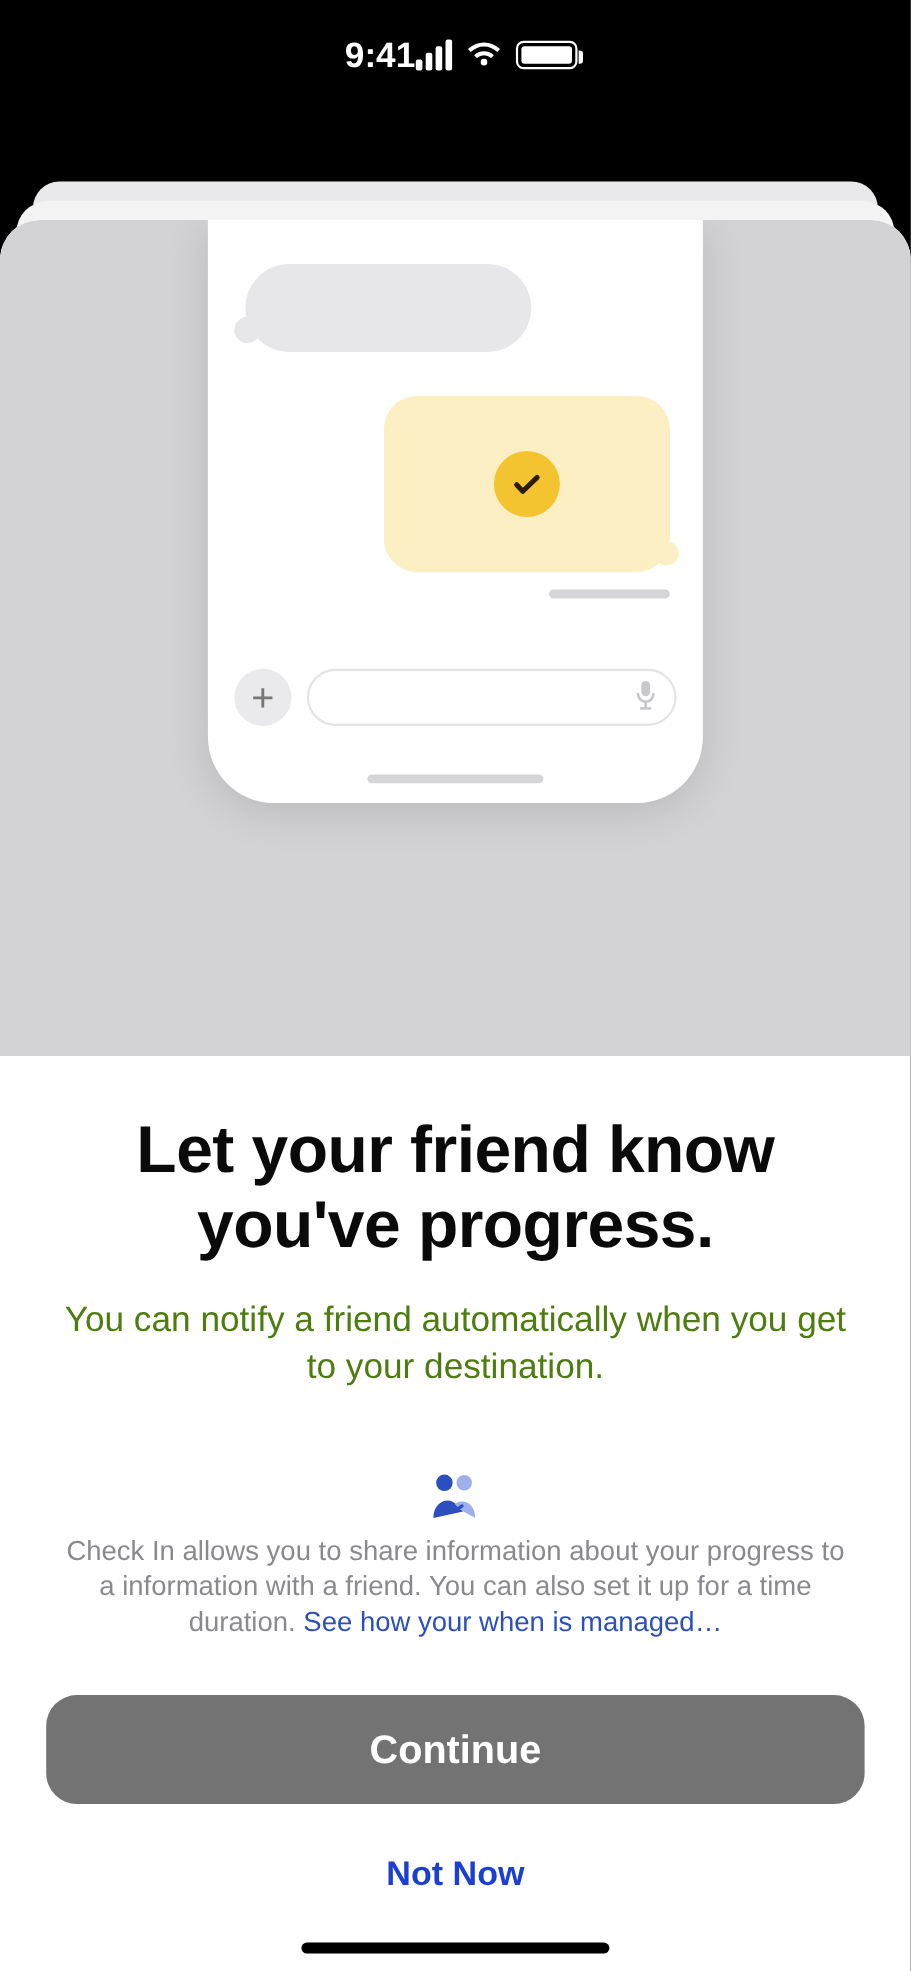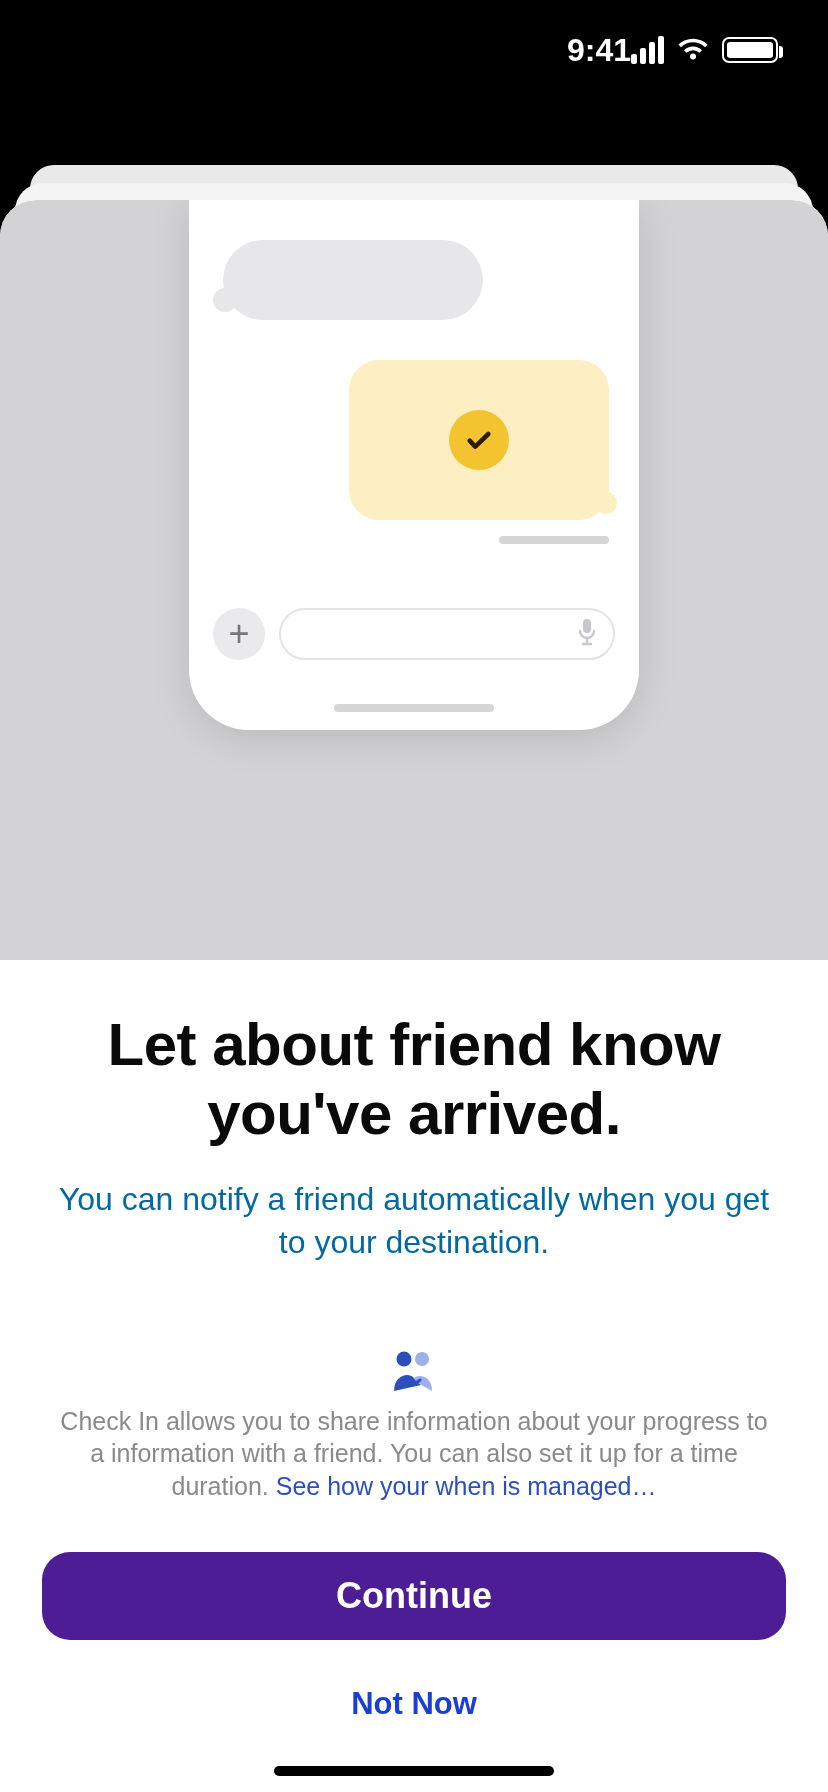--- a/index.html
+++ b/index.html
@@ -9,21 +9,21 @@
     background: #000;
     overflow: hidden;
     position: relative;
   }
 
   
   .status-bar {
     height: 100px;
     color: #fff;
     display: flex;
-    justify-content: flex-end;
+    justify-content: center;
     align-items: center;
     padding: 0 50px 0 60px;
     font-size: 32px;
     font-weight: 600;
   }
   .status-right { display: flex; align-items: center; gap: 12px; }
 
   .signal-bars { display: flex; align-items: flex-end; gap: 3px; }
   .signal-bars div { width: 6px; background: #fff; border-radius: 2px; }
   .signal-bars div:nth-child(1){height:10px}
@@ -122,34 +122,34 @@
 
   
   .content {
     flex:1; padding: 50px 42px 40px; display:flex; flex-direction:column;
   }
   .title {
     font-size: 60px; font-weight:700; text-align:center; line-height:1.15;
     letter-spacing:-0.5px; color:#0a0a0a;
   }
   .subtitle {
-    font-size: 32px; text-align:center; color:#0369a1;
+    font-size: 32px; text-align:center; color:#4d7c0f;
     margin-top: 30px; line-height:1.35; font-weight:400;
   }
   .spacer { flex:1; }
   .info-block { text-align:center; margin-top: 60px; }
   .friends-icon { display:flex; justify-content:center; margin-bottom:12px; }
   .info-text {
     font-size:25px; color:#8a8a8e; line-height:1.3; text-align:center;
     padding: 0 8px;
   }
   .data-link { color:#2b4fbf; }
 
   .primary-btn {
-    margin-top: 50px; height: 88px; background:#4c1d95; color:#fff;
+    margin-top: 50px; height: 99px; background:#737373; color:#fff;
     border:none; border-radius: 28px; font-size:36px; font-weight:600;
     width:100%;
   }
   .secondary-btn {
     margin-top: 36px; background:none; border:none; color:#1a3fd1;
     font-size:31px; font-weight:600; width:100%; padding:10px 0 30px;
   }
 
   .home-indicator {
     position:absolute; bottom:16px; left:50%; transform:translateX(-50%);
@@ -208,21 +208,21 @@
                 <line x1="8" y1="27" x2="16" y2="27" stroke="#c8c8cc" stroke-width="2.4" stroke-linecap="round"></line>
               </svg>
           </span>
         </div>
       </div>
       <div class="mock-home"></div>
     </div>
   </div>
 
   <div class="content">
-    <div class="title">Let about friend know you've arrived.</div>
+    <div class="title">Let your friend know you've progress.</div>
     <div class="subtitle">You can notify a friend automatically when you get to your destination.</div>
 
     <div class="spacer"></div>
 
     <div class="info-block">
       <div class="friends-icon">
         <svg width="60" height="44" viewBox="0 0 60 44">
           <circle cx="20" cy="10" r="7.5" fill="#2b4fbf"></circle>
           <circle cx="38" cy="10" r="7" fill="#9db0ea"></circle>
           <path d="M10 42c0-11 7-16 13-16 3 0 6 1.5 8 4l6 6" fill="#2b4fbf"></path>

